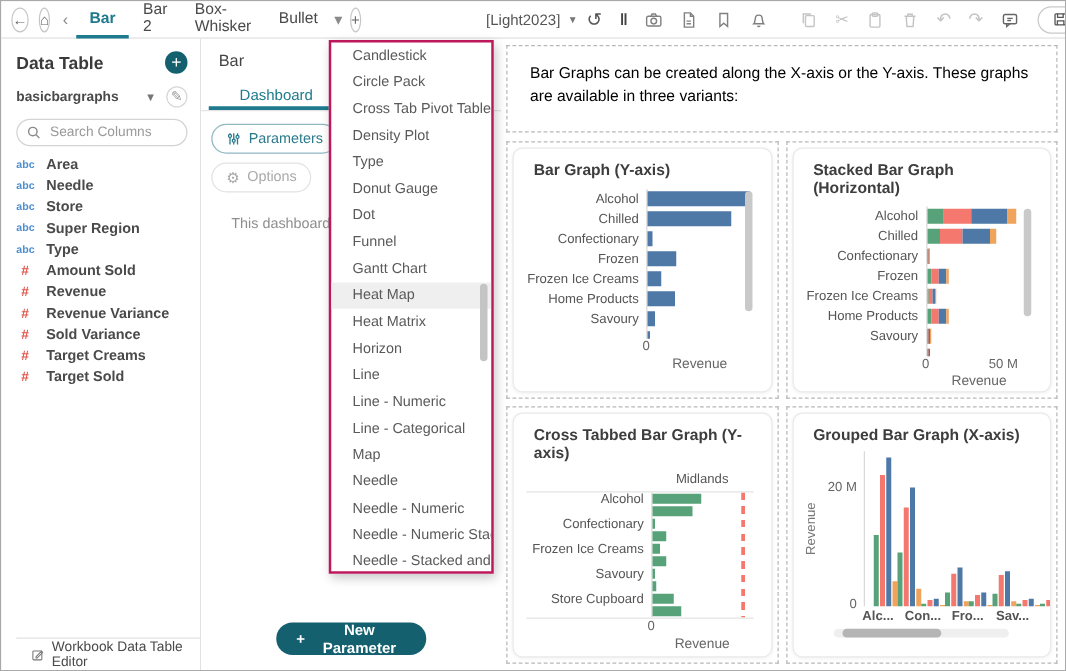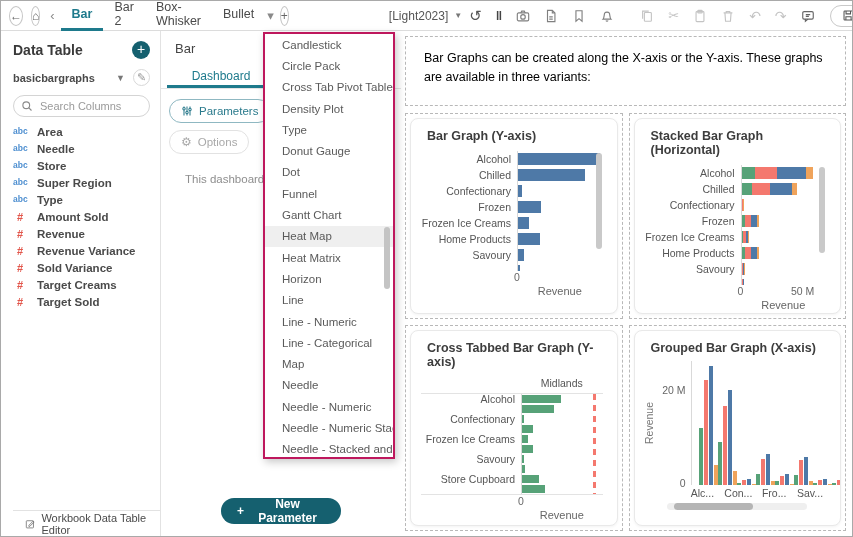--- a/index.html
+++ b/index.html
@@ -84,21 +84,21 @@
   .hscroll .thumb { position:absolute; top:0; bottom:0; border-radius:4px; background:#BDBDBD; }
   
   .vwrap { display:flex; padding:4px 12px 0 6px; }
   .vylabel { width:16px; display:flex; align-items:center; justify-content:center; font-size:10.5px; color:#777; writing-mode:vertical-rl; transform:rotate(180deg); }
   .vyticks { width:34px; position:relative; font-size:10.5px; color:#666; }
   .vyticks span { position:absolute; right:5px; }
   .vplot { flex:1; position:relative; border-left:1px solid #D9D9D9; }
   .vclusters { position:absolute; inset:0; display:flex; align-items:flex-end; justify-content:space-between; padding:0 10px 0 7px; }
   .vcluster { display:flex; align-items:flex-end; gap:1px; }
   .vcluster span { width:4px; display:block; }
-  .vxlabels { display:flex; font-size:10.5px; color:#555; margin-top:2px; }
+  .vxlabels { display:flex; font-size:10.5px; color:#555; margin-top:2px;font-weight:bold; }
   .vxlabels div { width:25%; text-align:center; }
 
   
   #dropdown { position:absolute; left:262px; top:31px; width:132px; height:427px; background:#fff; border:2px solid #be185d; box-shadow:2px 3px 8px rgba(0,0,0,0.22); overflow:hidden; z-index:50; }
   .menu-item { height:21.3px; display:flex; align-items:center; padding-left:17px; font-size:11.5px; color:#5A5A5A; cursor:pointer; white-space:nowrap; }
   .menu-item.hl { background:#EFEFEF; }
   #menu-scrollbar { position:absolute; right:3px; top:193px; width:6px; height:62px; border-radius:3px; background:#C4C4C4; }
 </style>
 </head>
 <body>

